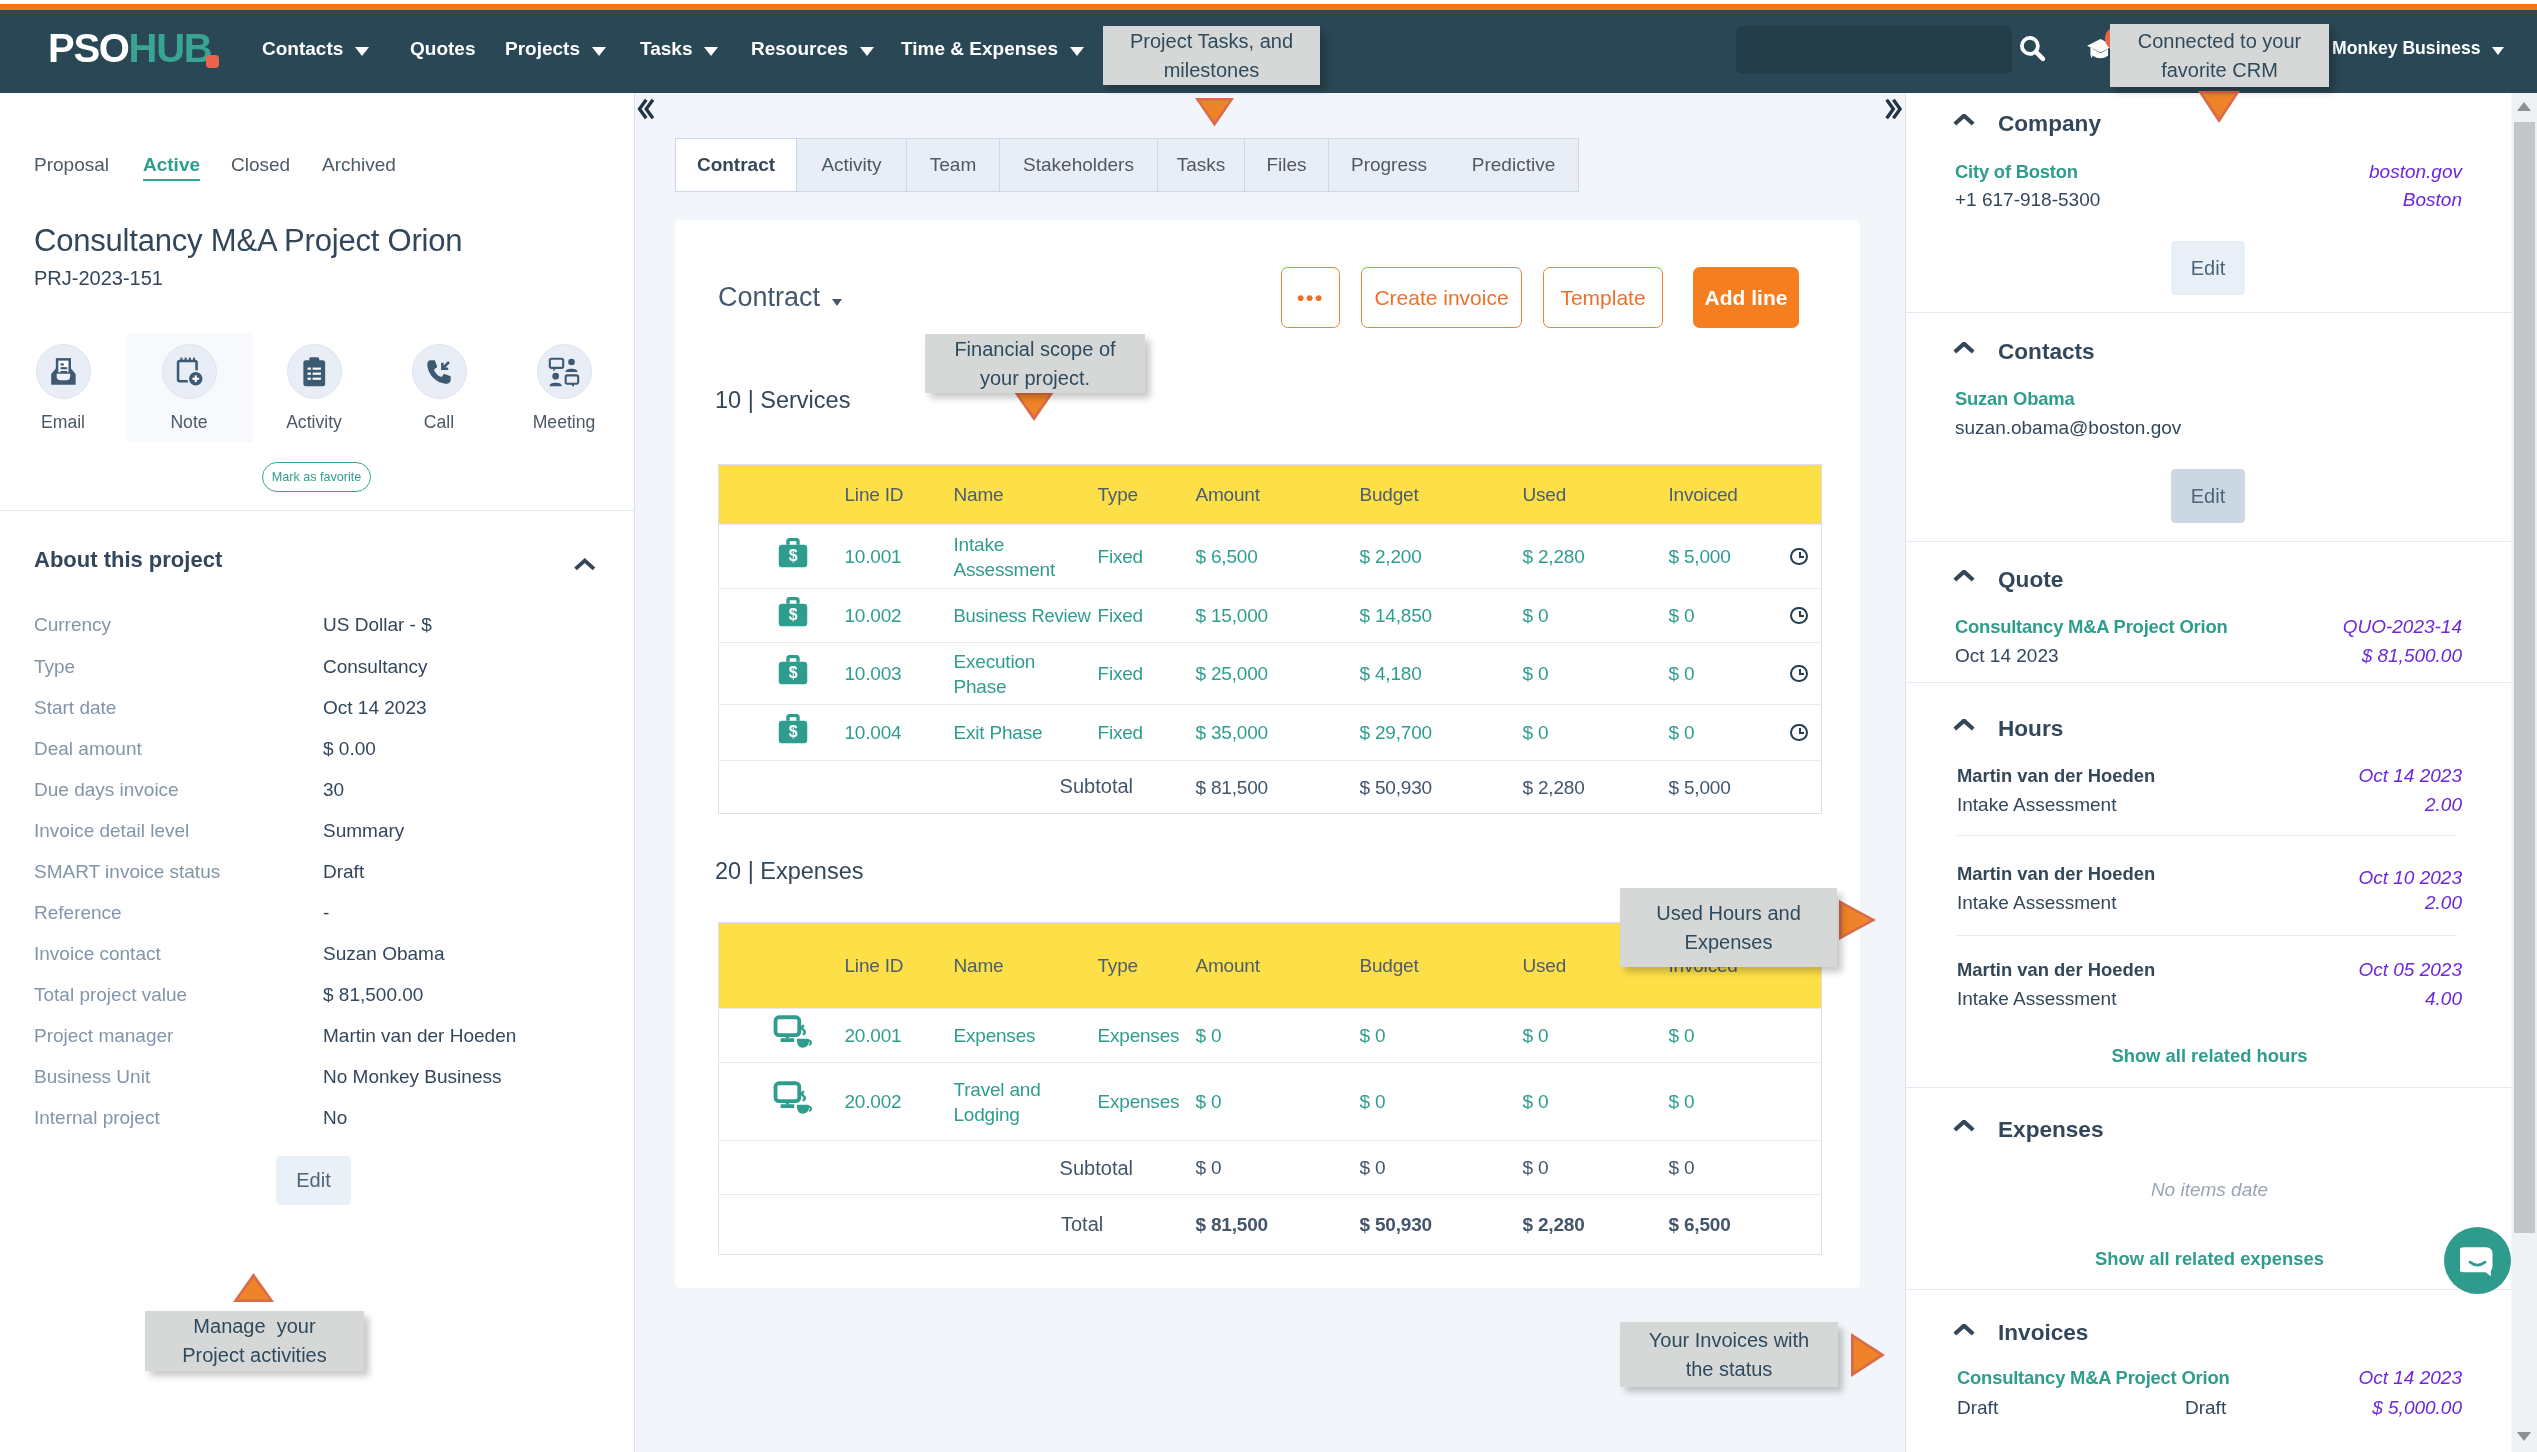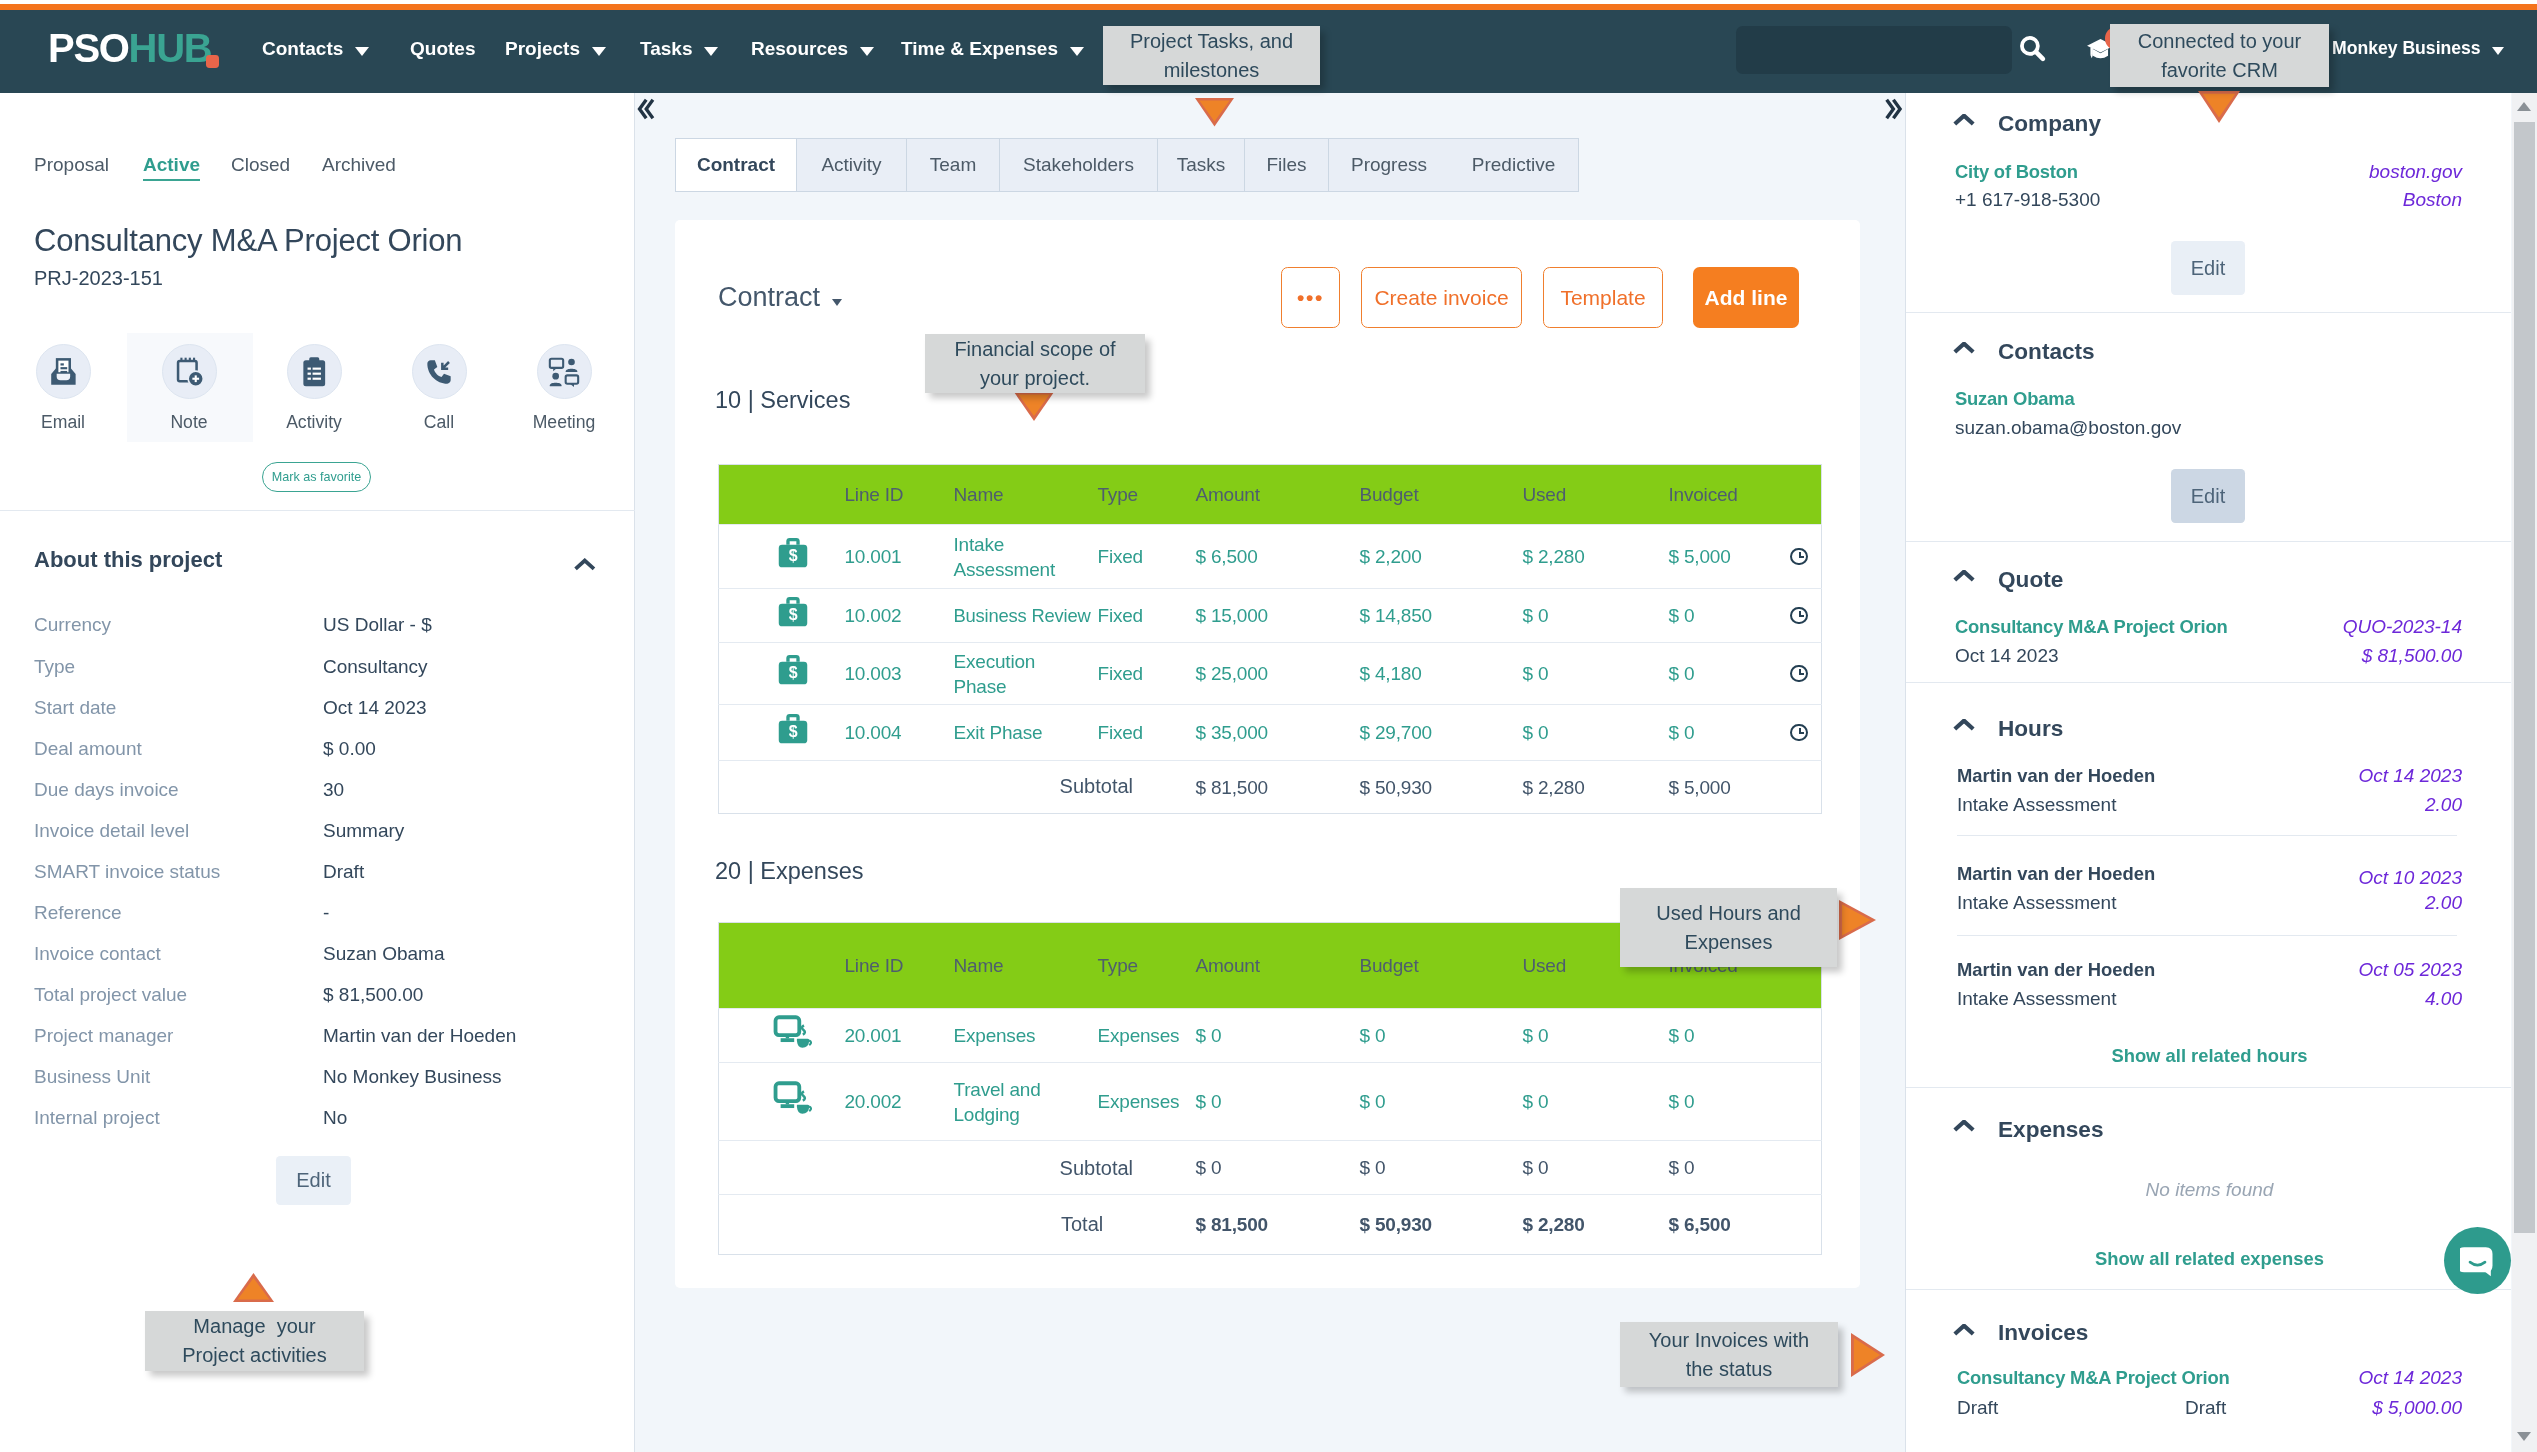--- a/index.html
+++ b/index.html
@@ -43,21 +43,21 @@
 .ctab.active{background:#fff;color:#33475b;font-weight:700;}
 #card{left:675px;top:220px;width:1185px;height:1068px;background:#fff;border-radius:5px;}
 #ctitle{left:718px;top:282px;font-size:27px;font-weight:500;color:#44576b;}
 .ccaret{display:inline-block;width:0;height:0;border-left:5.9px solid transparent;border-right:5.9px solid transparent;border-top:7.5px solid #44576b;vertical-align:middle;margin-left:11.7px;margin-top:6.7px;}
 .obtn{top:267px;height:61px;border:1.7px solid #f07f2e;border-radius:6.7px;color:#f0702a;font-size:21px;display:flex;align-items:center;justify-content:center;background:#fff;}
 #addline{left:1693px;top:267px;width:106px;height:61px;background:#f57e20;border-radius:6.7px;color:#fff;font-size:21px;font-weight:700;display:flex;align-items:center;justify-content:center;}
 .secthdr{left:715px;font-size:23.5px;font-weight:500;color:#33475b;}
 table.ftab{position:absolute;left:718px;border-collapse:collapse;table-layout:fixed;width:1103px;}
 table.ftab td{border-top:0.8px solid #e4eaf1;font-size:19px;line-height:25px;vertical-align:middle;padding:0;letter-spacing:-0.2px;}
 table.ftab td:first-child{text-align:center;padding-left:22px;}
-table.ftab tr.hdr td{background:#84cc16;border-top:none;color:#4e5e6e;}
+table.ftab tr.hdr td{background:#fde047;border-top:none;color:#4e5e6e;}
 table.ftab{border:0.8px solid #d9e1ea;}
 .tl{color:#2f9d8e;}
 .dk{color:#42556a;}
 .clock{width:17.6px;height:17.6px;border:2.1px solid #243f52;border-radius:50%;position:relative;margin:0 auto;}
 .clock:before{content:"";position:absolute;left:6.7px;top:2.5px;width:2.1px;height:5.9px;background:#243f52;}
 .clock:after{content:"";position:absolute;left:6.7px;top:6.7px;width:5px;height:2.1px;background:#243f52;}
 
 .shdr{font-size:22.6px;font-weight:700;color:#33475b;}
 .schev{position:absolute;left:1953px;width:22px;height:11.7px;}
 .sdiv{position:absolute;left:1906px;width:605px;height:0.8px;background:#e3e9f0;}
@@ -485,21 +485,21 @@
   <div class="abs sright" style="top:959px;">Oct 05 2023</div>
   <div class="abs stext" style="top:988px;">Intake Assessment</div>
   <div class="abs sright" style="top:988px;">4.00</div>
   <div class="abs scenter" style="top:1045px;font-size:18.4px;font-weight:700;color:#2f9d8e;">Show all related hours</div>
   <div class="abs sdiv" style="top:1087px;"></div>
 
   <svg class="abs schev" style="top:1120px;" viewBox="0 0 26 14">
       <polyline points="2,12 13,2 24,12" fill="none" stroke="#33475b" stroke-width="5"></polyline>
     </svg>
   <div class="abs shdr" style="left:1998px;top:1117px;">Expenses</div>
-  <div class="abs scenter" style="top:1179px;font-size:19px;font-style:italic;color:#99a5b3;">No items found</div>
+  <div class="abs scenter" style="top:1179px;font-size:19px;font-style:italic;color:#99a5b3;">No items date</div>
   <div class="abs scenter" style="top:1248px;font-size:18.4px;font-weight:700;color:#2f9d8e;">Show all related expenses</div>
   <div class="abs sdiv" style="top:1289px;"></div>
 
   <svg class="abs schev" style="top:1324px;" viewBox="0 0 26 14">
       <polyline points="2,12 13,2 24,12" fill="none" stroke="#33475b" stroke-width="5"></polyline>
     </svg>
   <div class="abs shdr" style="left:1998px;top:1320px;">Invoices</div>
   <div class="abs slink" style="top:1367px;">Consultancy M&amp;A Project Orion</div>
   <div class="abs sright" style="top:1367px;">Oct 14 2023</div>
   <div class="abs stext" style="top:1397px;">Draft</div>

